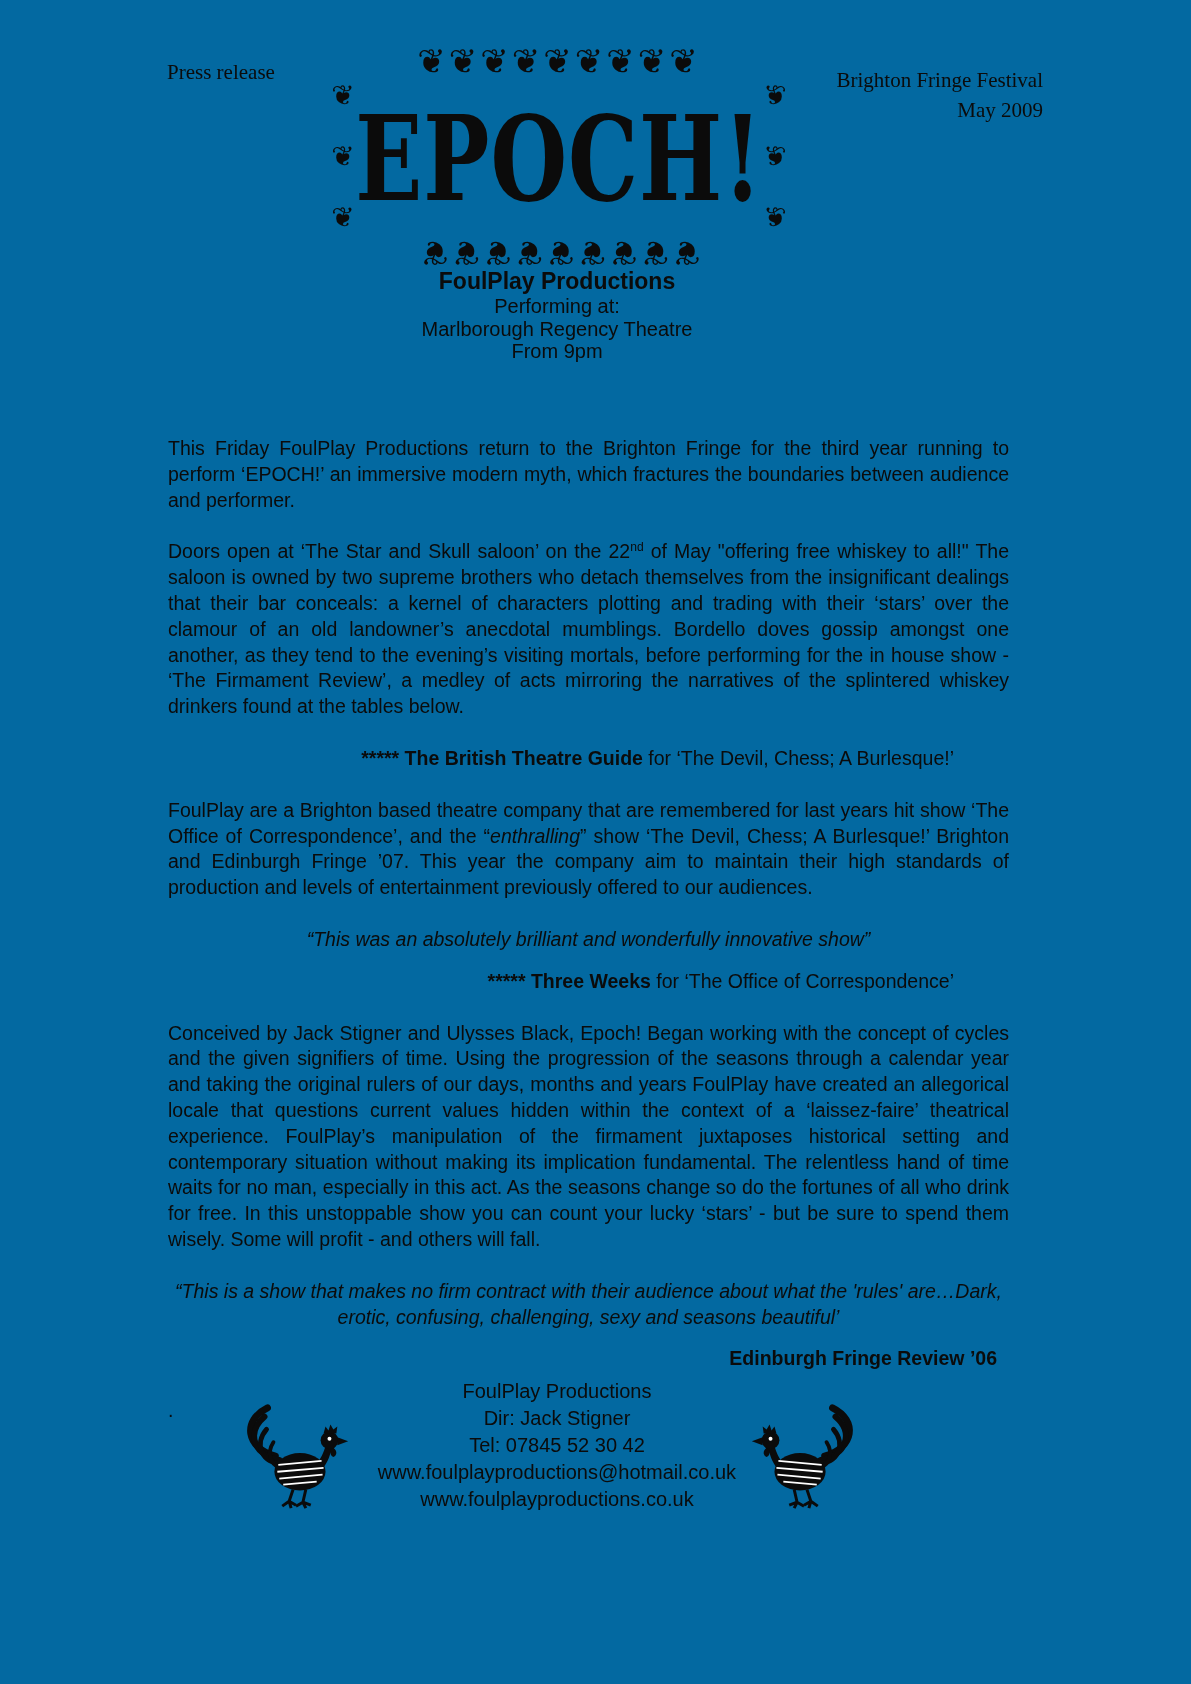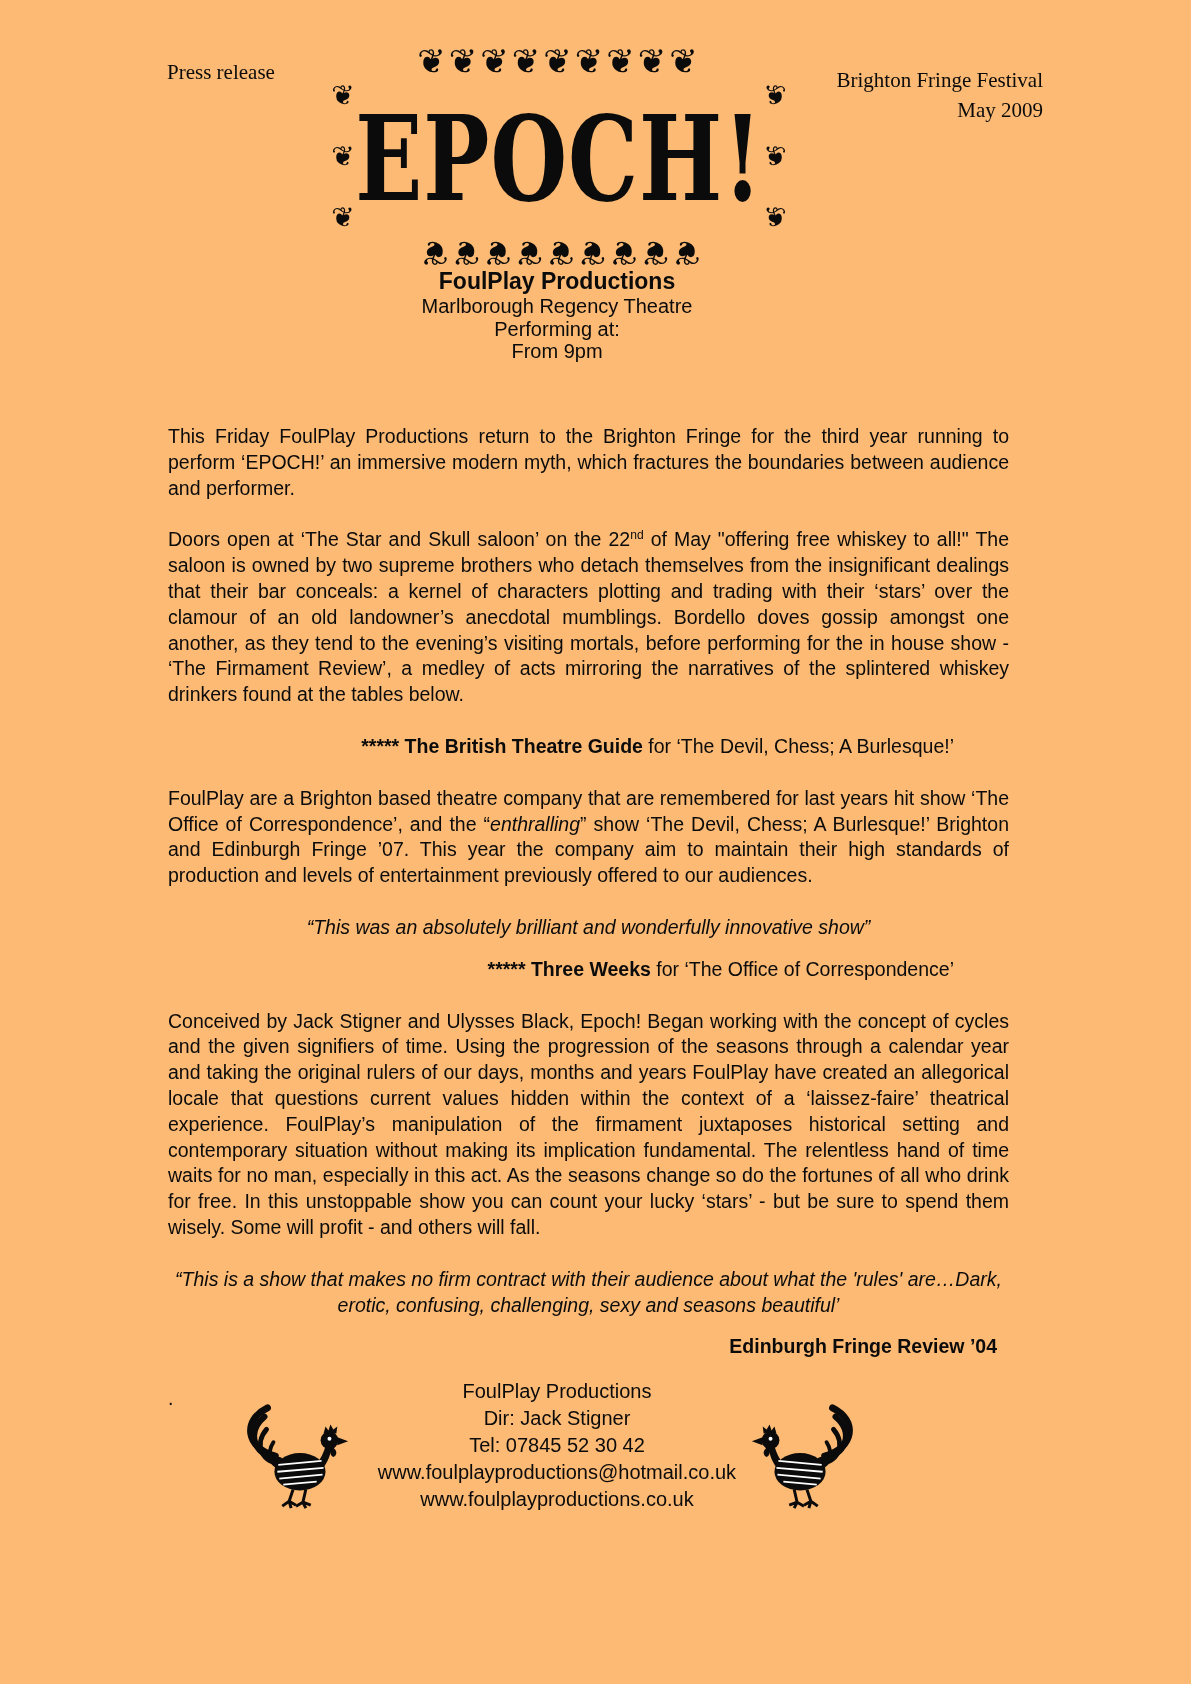--- a/index.html
+++ b/index.html
@@ -1,17 +1,17 @@
 <!DOCTYPE html>
 <html><head>
 <meta charset="utf-8">
 <style>
   html,body{margin:0;padding:0;background:#ffffff;}
   .page{
-    position:relative;width:1191px;height:1684px;background:#fdba74;
+    position:relative;width:1191px;height:1684px;background:#0369a1;
     font-family:"Liberation Sans",sans-serif;color:#0b0b0b;overflow:hidden;
   }
   
   .press-release{
     position:absolute;left:167px;top:60px;
     font-family:"Liberation Serif",serif;font-size:21px;
   }
   .festival{
     position:absolute;right:148px;top:65px;text-align:right;
     font-family:"Liberation Serif",serif;font-size:21px;line-height:1.45;
@@ -42,21 +42,21 @@
   }
   
   .show-info{
     position:absolute;left:0;top:268px;width:1114px;text-align:center;
     font-size:20px;line-height:22.5px;
   }
   .show-info .company{font-size:23px;font-weight:bold;line-height:27px;}
   sup{font-size:0.62em;line-height:0;}
   
   .bodycol{
-    position:absolute;left:168px;top:424px;width:841px;
+    position:absolute;left:168px;top:436px;width:841px;
     font-size:19.5px;line-height:25.8px;
   }
   .para{text-align:justify;margin:0 0 26px 0;}
   .quote{text-align:center;font-style:italic;margin:0;}
   .quote-attr{text-align:right;padding-right:55px;margin:16px 0 26px 0;}
   .quote-attr.tight{padding-right:12px;}
   .rb{font-weight:bold;}
   .ri{font-style:italic;}
   .stray{margin-top:16px;text-align:left;}
   
@@ -92,40 +92,40 @@
       <span>❦</span>
       <span>❦</span>
     </div>
     <div class="logo-title">
       <span>EPOCH!</span>
     </div>
   </div>
 
   <div class="show-info">
     <div class="company">FoulPlay Productions</div>
+    <div>Performing at:</div>
     <div>Marlborough Regency Theatre</div>
-    <div>Performing at:</div>
     <div>From 9pm</div>
   </div>
 
   <div class="bodycol">
     <p class="para">This Friday FoulPlay Productions return to the Brighton Fringe for the third year running to perform ‘EPOCH!’ an immersive modern myth, which fractures the boundaries between audience and performer.</p>
     <p class="para"><span>Doors open at ‘The Star and Skull saloon’ on the 22</span><sup>nd</sup><span> of May "offering free whiskey to all!" The saloon is owned by two supreme brothers who detach themselves from the insignificant dealings that their bar conceals: a kernel of characters plotting and trading with their ‘stars’ over the clamour of an old landowner’s anecdotal mumblings. Bordello doves gossip amongst one another, as they tend to the evening’s visiting mortals, before performing for the in house show - ‘The Firmament Review’, a medley of acts mirroring the narratives of the splintered whiskey drinkers found at the tables below.</span></p>
 
     <p class="quote-attr"><span class="rb">***** The British Theatre Guide</span><span> for ‘The Devil, Chess; A Burlesque!’</span></p>
 
     <p class="para"><span>FoulPlay are a Brighton based theatre company that are remembered for last years hit show ‘The Office of Correspondence’, and the “</span><span class="ri">enthralling</span><span>” show ‘The Devil, Chess; A Burlesque!’ Brighton and Edinburgh Fringe ’07. This year the company aim to maintain their high standards of production and levels of entertainment previously offered to our audiences.</span></p>
 
     <p class="quote">“This was an absolutely brilliant and wonderfully innovative show”</p>
     <p class="quote-attr"><span class="rb">***** Three Weeks</span><span> for ‘The Office of Correspondence’</span></p>
 
     <p class="para">Conceived by Jack Stigner and Ulysses Black, Epoch! Began working with the concept of cycles and the given signifiers of time. Using the progression of the seasons through a calendar year and taking the original rulers of our days, months and years FoulPlay have created an allegorical locale that questions current values hidden within the context of a ‘laissez-faire’ theatrical experience. FoulPlay’s manipulation of the firmament juxtaposes historical setting and contemporary situation without making its implication fundamental. The relentless hand of time waits for no man, especially in this act. As the seasons change so do the fortunes of all who drink for free. In this unstoppable show you can count your lucky ‘stars’ - but be sure to spend them wisely. Some will profit - and others will fall.</p>
 
     <p class="quote">“This is a show that makes no firm contract with their audience about what the 'rules' are…Dark, erotic, confusing, challenging, sexy and seasons beautiful’</p>
-    <p class="quote-attr tight"><span class="rb">Edinburgh Fringe Review ’04</span></p>
+    <p class="quote-attr tight"><span class="rb">Edinburgh Fringe Review ’06</span></p>
 
     <p class="stray">.</p>
   </div>
 
   <div class="footer">
     <div>FoulPlay Productions</div>
     <div>Dir: Jack Stigner</div>
     <div>Tel: 07845 52 30 42</div>
     <div>www.foulplayproductions@hotmail.co.uk</div>
     <div>www.foulplayproductions.co.uk</div>

